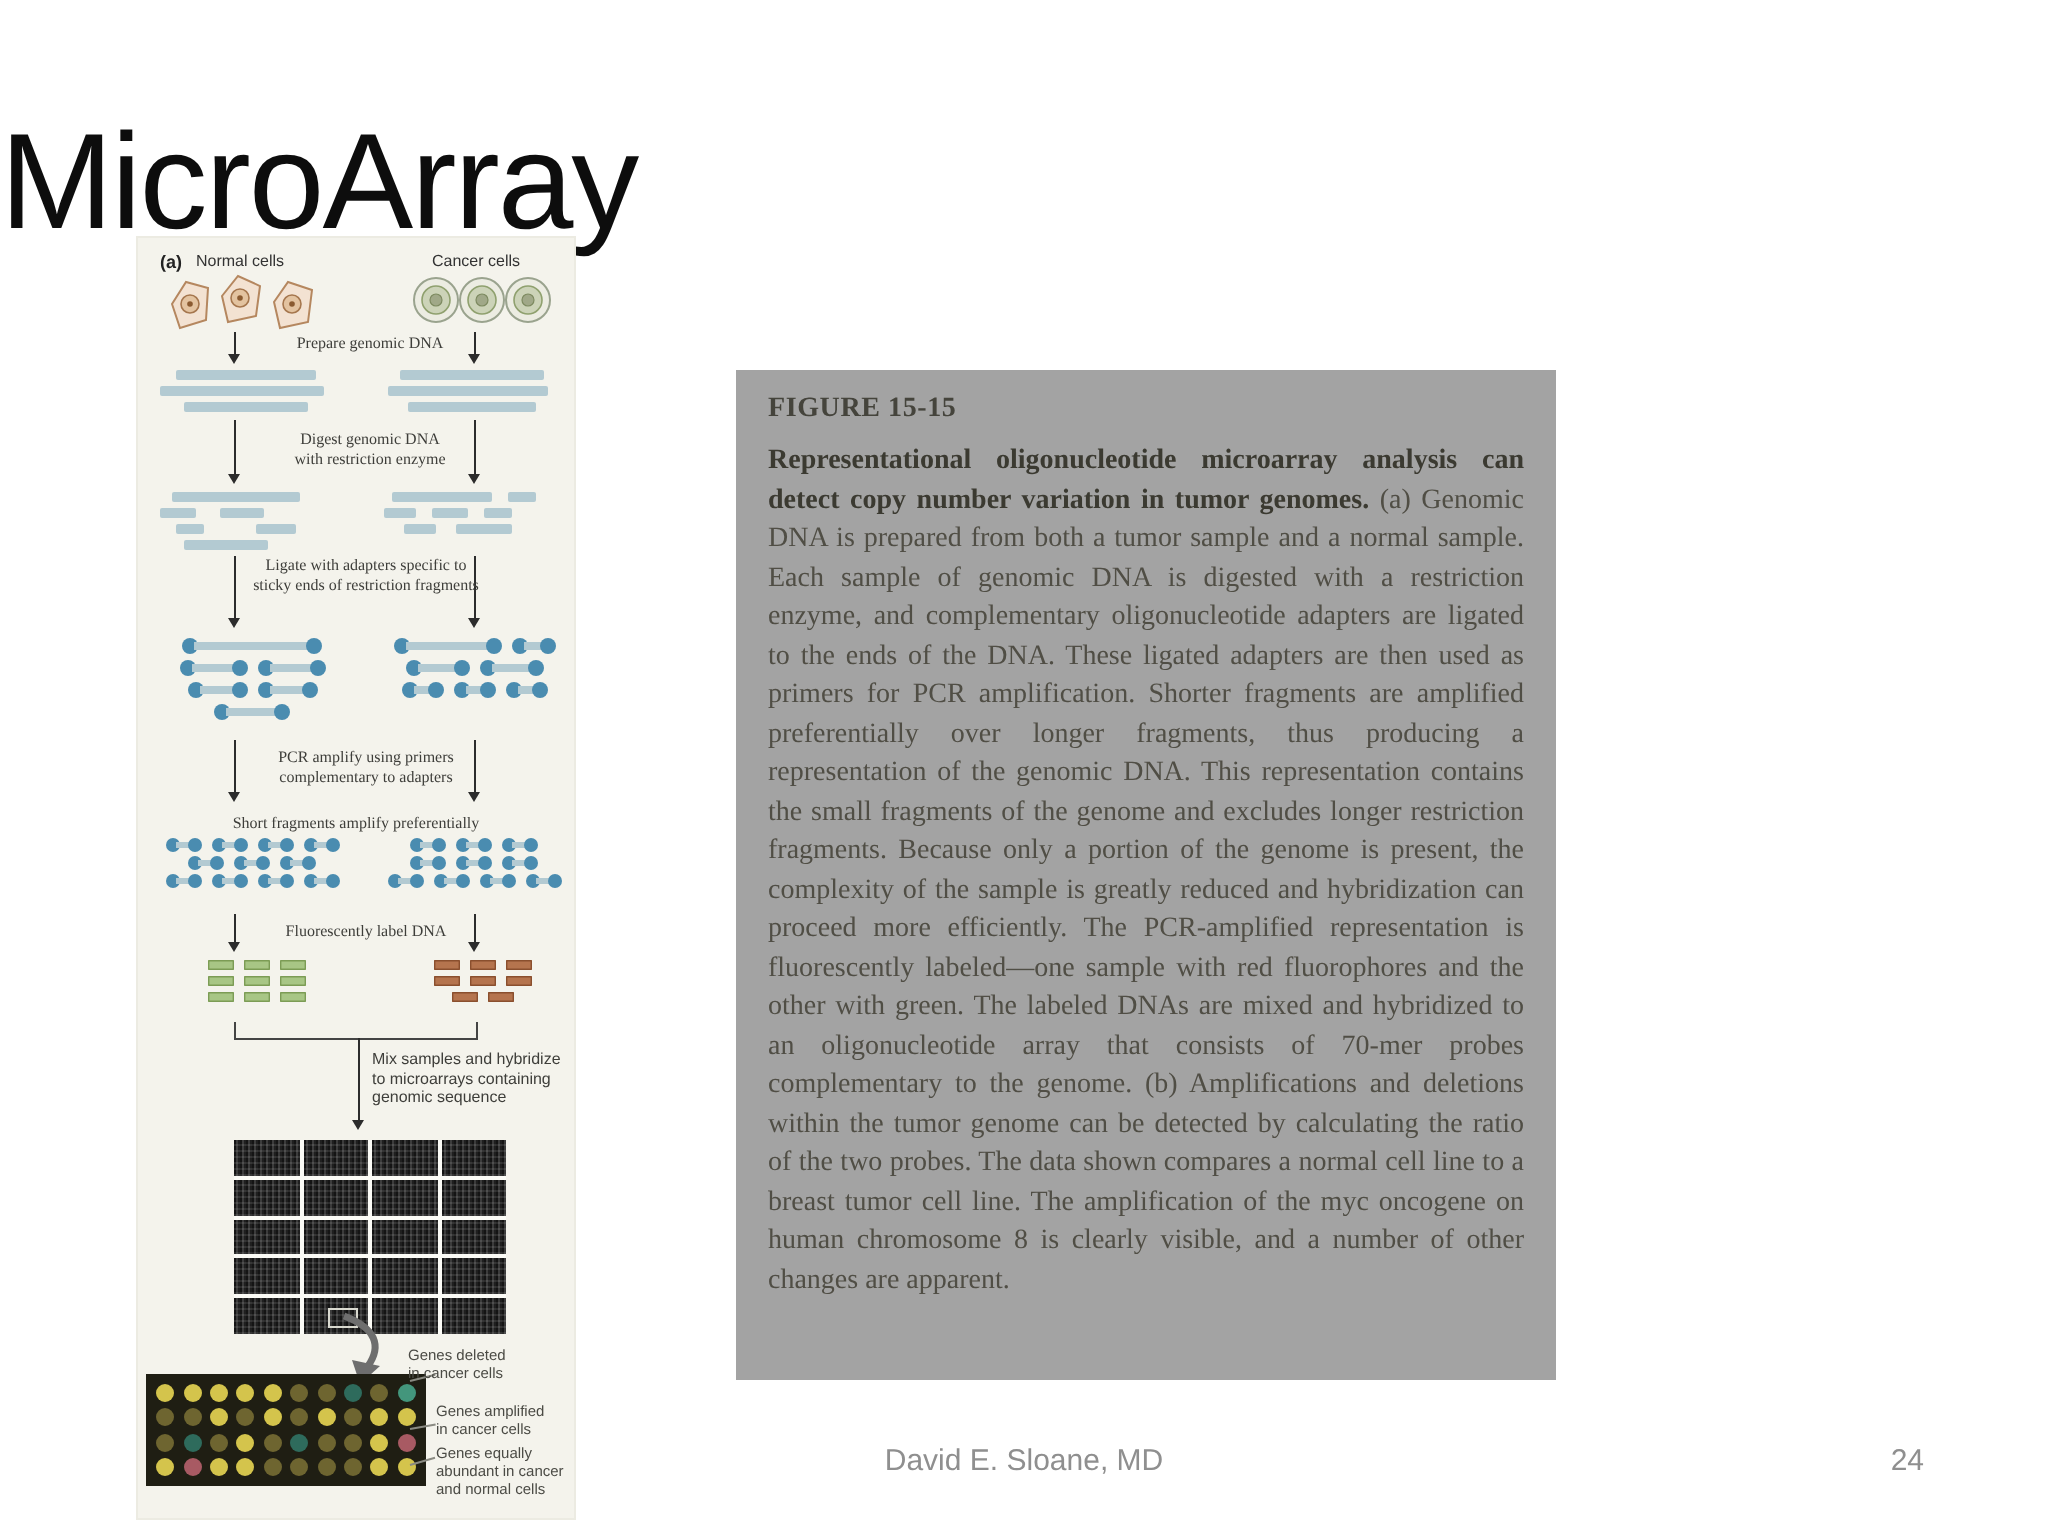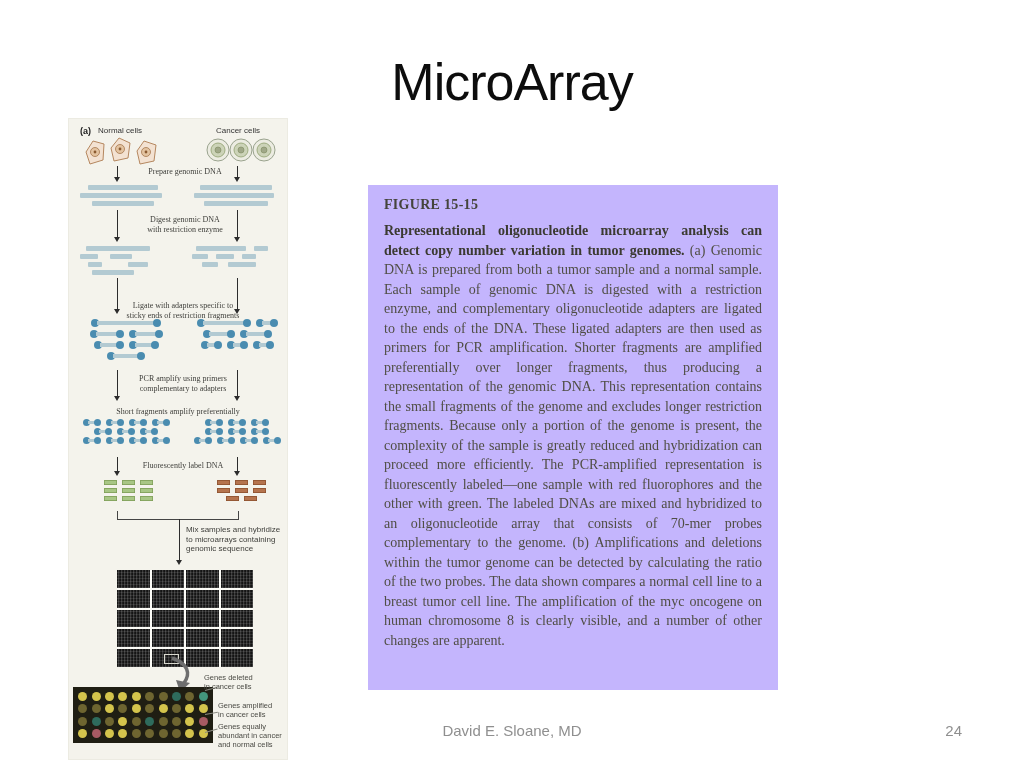--- a/index.html
+++ b/index.html
@@ -1,21 +1,21 @@
 <!DOCTYPE html>
 <html><head>
 <meta charset="utf-8">
 <style>
   html,body{margin:0;padding:0;}
   body{width:1024px;height:768px;background:#ffffff;overflow:hidden;
        font-family:"Liberation Sans",sans-serif;position:relative;}
 
   
-  .slide-title{position:absolute;top:52px;left:0;width:100%;text-align:center;
-    font-size:52px;font-weight:400;color:#0d0d0d;letter-spacing:-1px;}
+  .slide-title{position:absolute;top:52px;left:0;width:100%;
+    font-size:68px;font-weight:400;color:#0d0d0d;letter-spacing:-1px;}
 
   
   .footer-author{position:absolute;top:722px;left:0;width:100%;text-align:center;
     font-size:15px;color:#8f8f8f;}
   .footer-page{position:absolute;top:722px;right:62px;font-size:15px;color:#8f8f8f;}
 
   
   .workflow{position:absolute;left:68px;top:118px;width:220px;height:642px;
     background:#f4f3ec;font-size:8px;color:#3c3c38;box-shadow:0 0 0 1px #ecebe2 inset;}
   .wf-abs{position:absolute;}
@@ -51,21 +51,21 @@
   .spot-panel{position:absolute;background:#1f1e13;display:grid;
     grid-template-columns:repeat(10,1fr);grid-template-rows:repeat(4,1fr);
     padding:3px;box-sizing:border-box;align-items:center;justify-items:center;}
   .spot{width:9px;height:9px;border-radius:50%;}
   .legend-item{position:absolute;white-space:pre-line;font-size:7.5px;
     line-height:9px;color:#4b4b45;width:70px;}
   .leader{position:absolute;height:1px;background:#8a8a82;transform-origin:left center;}
 
   
   .caption-panel{position:absolute;left:368px;top:185px;width:410px;height:505px;
-    background:#c4b5fd;box-sizing:border-box;padding:12px 16px;}
+    background:#a3a3a3;box-sizing:border-box;padding:12px 16px;}
   .cap-heading{font-family:"Liberation Serif",serif;font-weight:bold;font-size:14px;
     color:#45443c;margin-bottom:8px;letter-spacing:0.3px;}
   .cap-body{font-family:"Liberation Serif",serif;font-size:14px;line-height:19.5px;
     color:#504e45;text-align:justify;margin:0;}
   .cap-body b{color:#3b3a31;}
 </style>
 </head>
 <body>
 
 <div class="slide-title">MicroArray</div>
@@ -171,21 +171,21 @@
         <div class="bar" style="margin-left: 8px; width: 14px;"></div>
       </div>
       <div class="shape-row bars">
         <div class="bar" style="margin-left: 10px; width: 16px;"></div>
         <div class="bar" style="margin-left: 10px; width: 28px;"></div>
       </div>
     </div>
 
   <div class="arrow" style="left:49px;top:160px;height:34px;"></div>
   <div class="arrow" style="left:169px;top:160px;height:34px;"></div>
-  <div class="wf-abs step-label" style="left:48px;top:183px;width:134px;">Ligate with adapters specific to
+  <div class="wf-abs step-label" style="left:48px;top:160px;width:134px;">Ligate with adapters specific to
 sticky ends of restriction fragments</div>
 
   <div class="wf-abs" style="left:4px;top:201px;width:108px;">
       <div class="shape-row dbs">
         <div class="db">
           <span class="db-bar" style="width: 58px;"></span>
         </div>
       </div>
       <div class="shape-row dbs">
         <div class="db">

